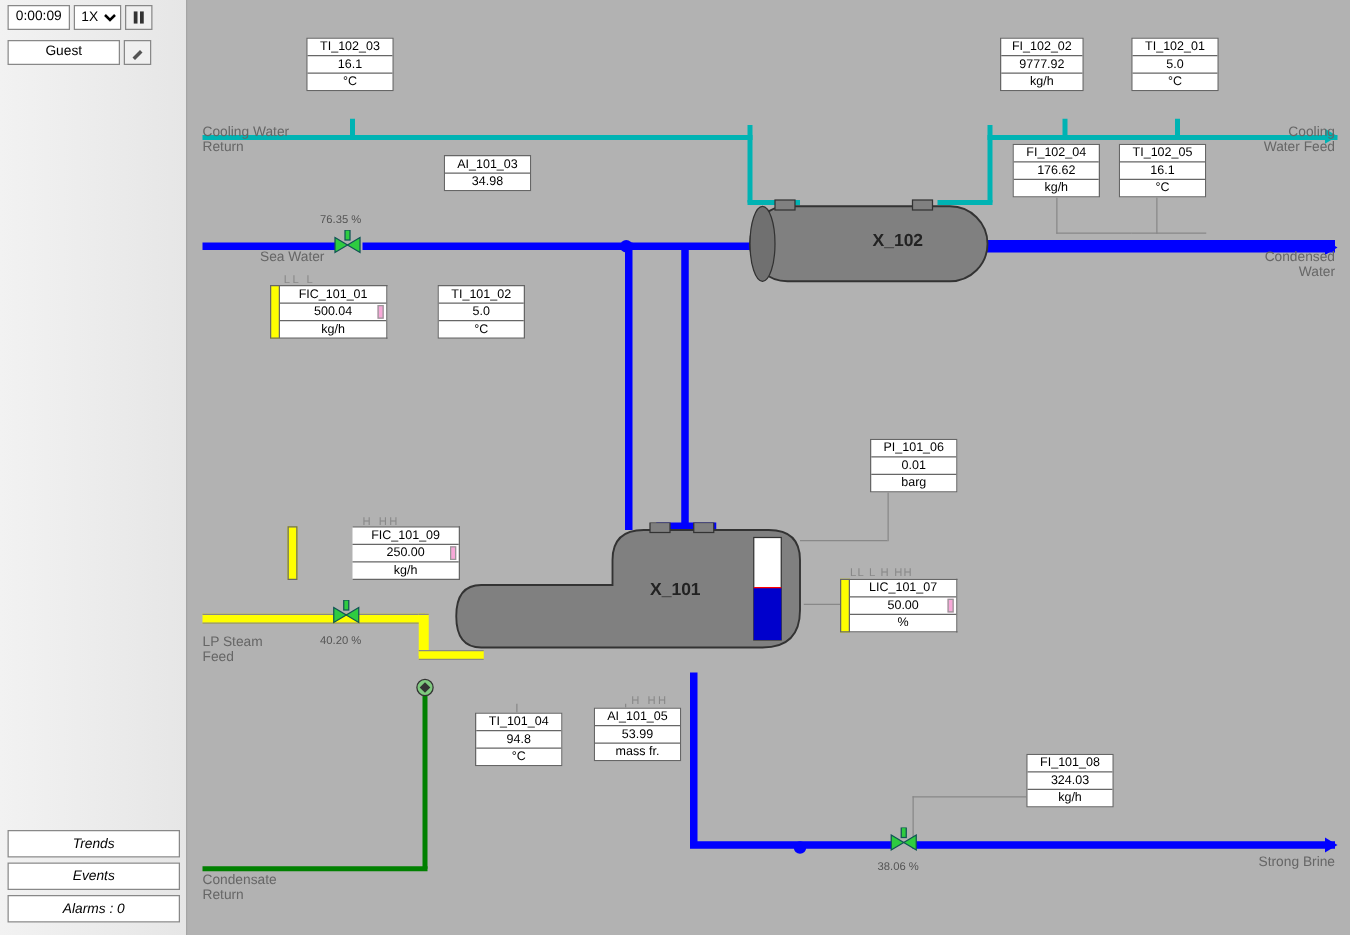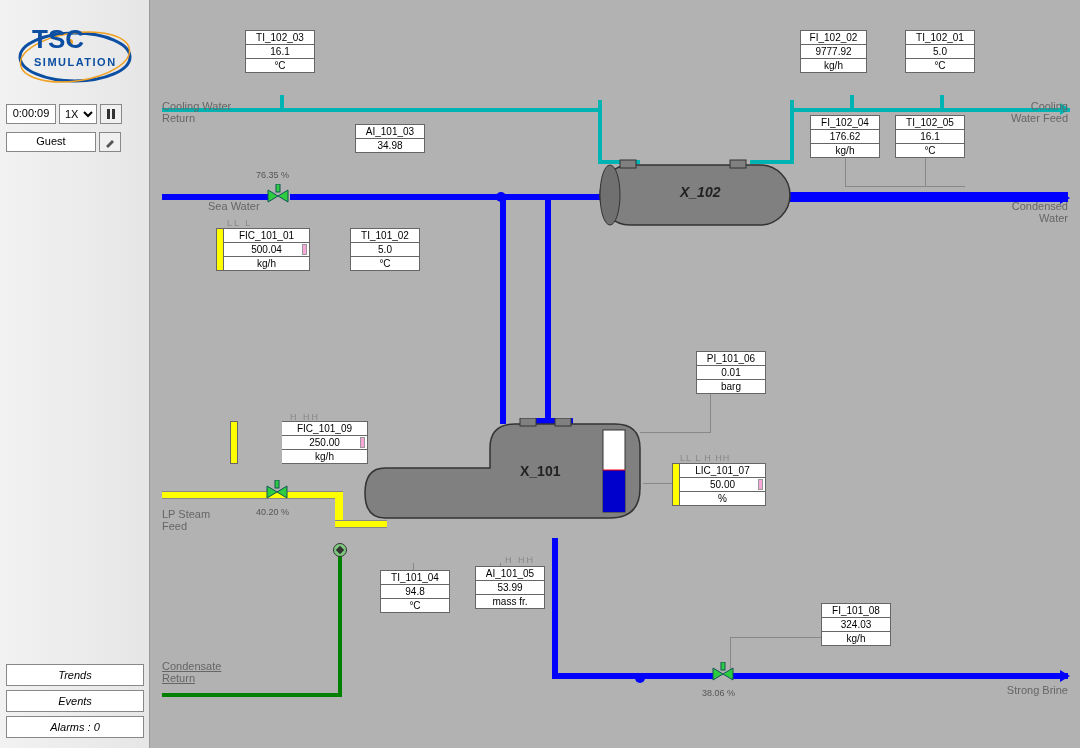--- a/index.html
+++ b/index.html
@@ -81,29 +81,20 @@
 
   .vessel-label { position:absolute; font-size:14px; font-weight:bold; color:#222; }
 
   .pump { position:absolute; width:14px; height:14px; border-radius:50%; background:#7fc97f; border:1px solid #333; }
   .pump::after { content:""; position:absolute; left:3px; top:3px; width:6px; height:6px; background:#333; transform:rotate(45deg); }
 </style>
 </head>
 <body>
 
 <div class="sidebar">
-  <div class="logo">
-    <svg width="130" height="76" viewBox="0 0 130 76">
-      <ellipse cx="65" cy="45" rx="55" ry="24" fill="none" stroke="#0b4ea2" stroke-width="3"></ellipse>
-      <ellipse cx="65" cy="45" rx="55" ry="24" fill="none" stroke="#f0a020" stroke-width="1.5" transform="rotate(-8 65 45)"></ellipse>
-      <circle cx="60" cy="30" r="3" fill="#f0a020"></circle>
-      <text x="22" y="36" font-size="26" font-weight="bold" fill="#0b4ea2" font-family="Arial">TSC</text>
-      <text x="24" y="54" font-size="11" font-weight="bold" fill="#0b4ea2" letter-spacing="1.5">SIMULATION</text>
-    </svg>
-  </div>
   <div class="controls-row">
     <div class="time-box">0:00:09</div>
     <select class="speed-select">
       <option>1X</option>
     </select>
     <div class="pause-btn">
       <svg width="10" height="10">
           <rect x="1" y="0" width="3" height="10" fill="#333"></rect>
           <rect x="6" y="0" width="3" height="10" fill="#333"></rect>
         </svg>
@@ -179,21 +170,21 @@
   <div class="pipe c-grey" style="left:580px; top:637px; width:95px; height:1px;"></div>
   <div class="pipe c-grey" style="left:263px; top:563px; width:1px; height:8px;"></div>
   <div class="pipe c-grey" style="left:350px; top:563px; width:1px; height:8px;"></div>
 
   <svg style="position:absolute; left:440px; top:155px;" width="210" height="80">
     <rect x="10" y="10" width="190" height="60" rx="30" fill="#808080" stroke="#333" stroke-width="1.5"></rect>
     <ellipse cx="20" cy="40" rx="10" ry="30" fill="#707070" stroke="#333"></ellipse>
     <rect x="30" y="5" width="16" height="8" fill="#808080" stroke="#333"></rect>
     <rect x="140" y="5" width="16" height="8" fill="#808080" stroke="#333"></rect>
   </svg>
-  <div class="vessel-label" style="left:530px; top:184px;font-style:italic;">X_102</div>
+  <div class="vessel-label" style="left:548px; top:184px;">X_102</div>
 
   <svg style="position:absolute; left:205px; top:418px;" width="295" height="126">
     <path d="M 30 50 Q 10 50 10 75 Q 10 100 30 100 L 255 100 Q 285 100 285 70 L 285 30 Q 285 6 260 6 L 160 6 Q 135 6 135 30 L 135 50 Z" fill="#808080" stroke="#333" stroke-width="1.5"></path>
     <rect x="248" y="12" width="22" height="82" fill="#fff" stroke="#333"></rect>
     <rect x="248" y="52" width="22" height="42" fill="#0000cc"></rect>
     <line x1="248" y1="52" x2="270" y2="52" stroke="red" stroke-width="1"></line>
     <rect x="165" y="0" width="16" height="8" fill="#808080" stroke="#333"></rect>
     <rect x="200" y="0" width="16" height="8" fill="#808080" stroke="#333"></rect>
   </svg>
   <div class="vessel-label" style="left:370px; top:463px;">X_101</div>
@@ -227,21 +218,21 @@
 
   <div class="static-label" style="left:12px; top:100px; white-space:pre;">Cooling Water
 Return</div>
   <div class="static-label" style="right:12px; top:100px; text-align:right; white-space:pre;">Cooling
 Water Feed</div>
   <div class="static-label" style="left:12px; top:200px;margin-left:46px;">Sea Water</div>
   <div class="static-label" style="right:12px; top:200px; text-align:right; white-space:pre;">Condensed
 Water</div>
   <div class="static-label" style="left:12px; top:508px; white-space:pre;">LP Steam
 Feed</div>
-  <div class="static-label" style="left:12px; top:660px; white-space:pre;text-decoration:underline;">Condensate
+  <div class="static-label" style="left:12px; top:698px; white-space:pre;">Condensate
 Return</div>
   <div class="static-label" style="right:12px; top:684px;">Strong Brine</div>
 
   <div class="tag-box" style="left:95px; top:30px;">
     <div class="cell">TI_102_03</div>
     <div class="cell">16.1</div>
     <div class="cell">°C</div>
   </div>
   <div class="tag-box" style="left:205px; top:124px;">
     <div class="cell">AI_101_03</div>

